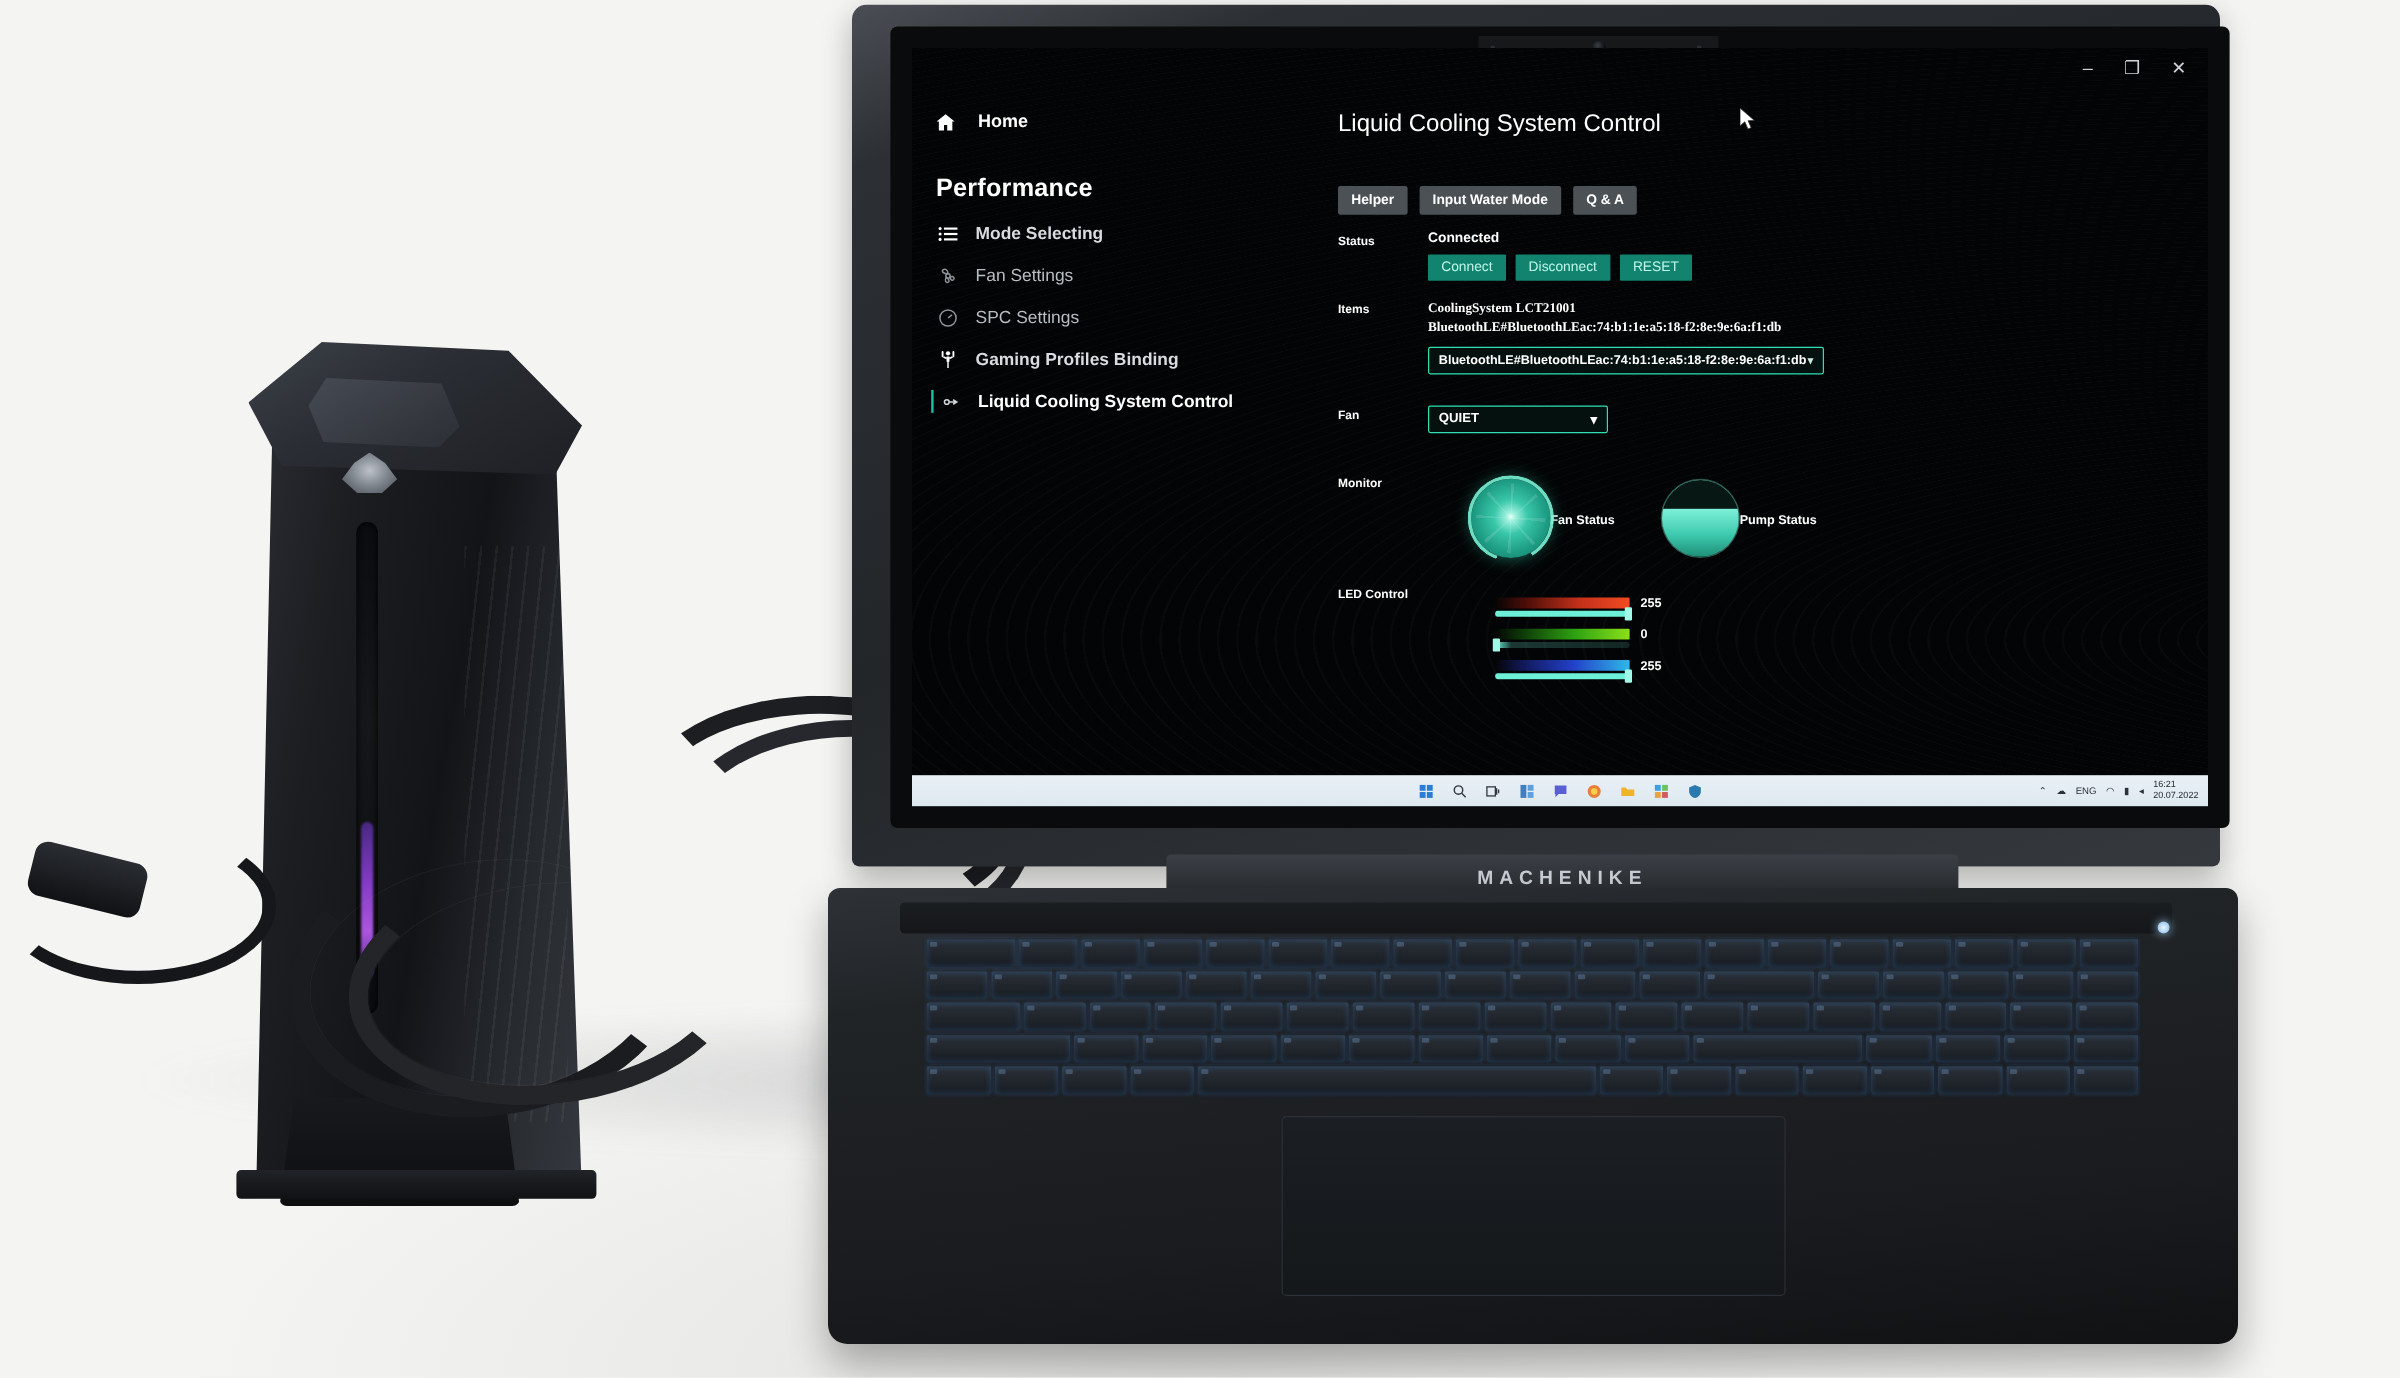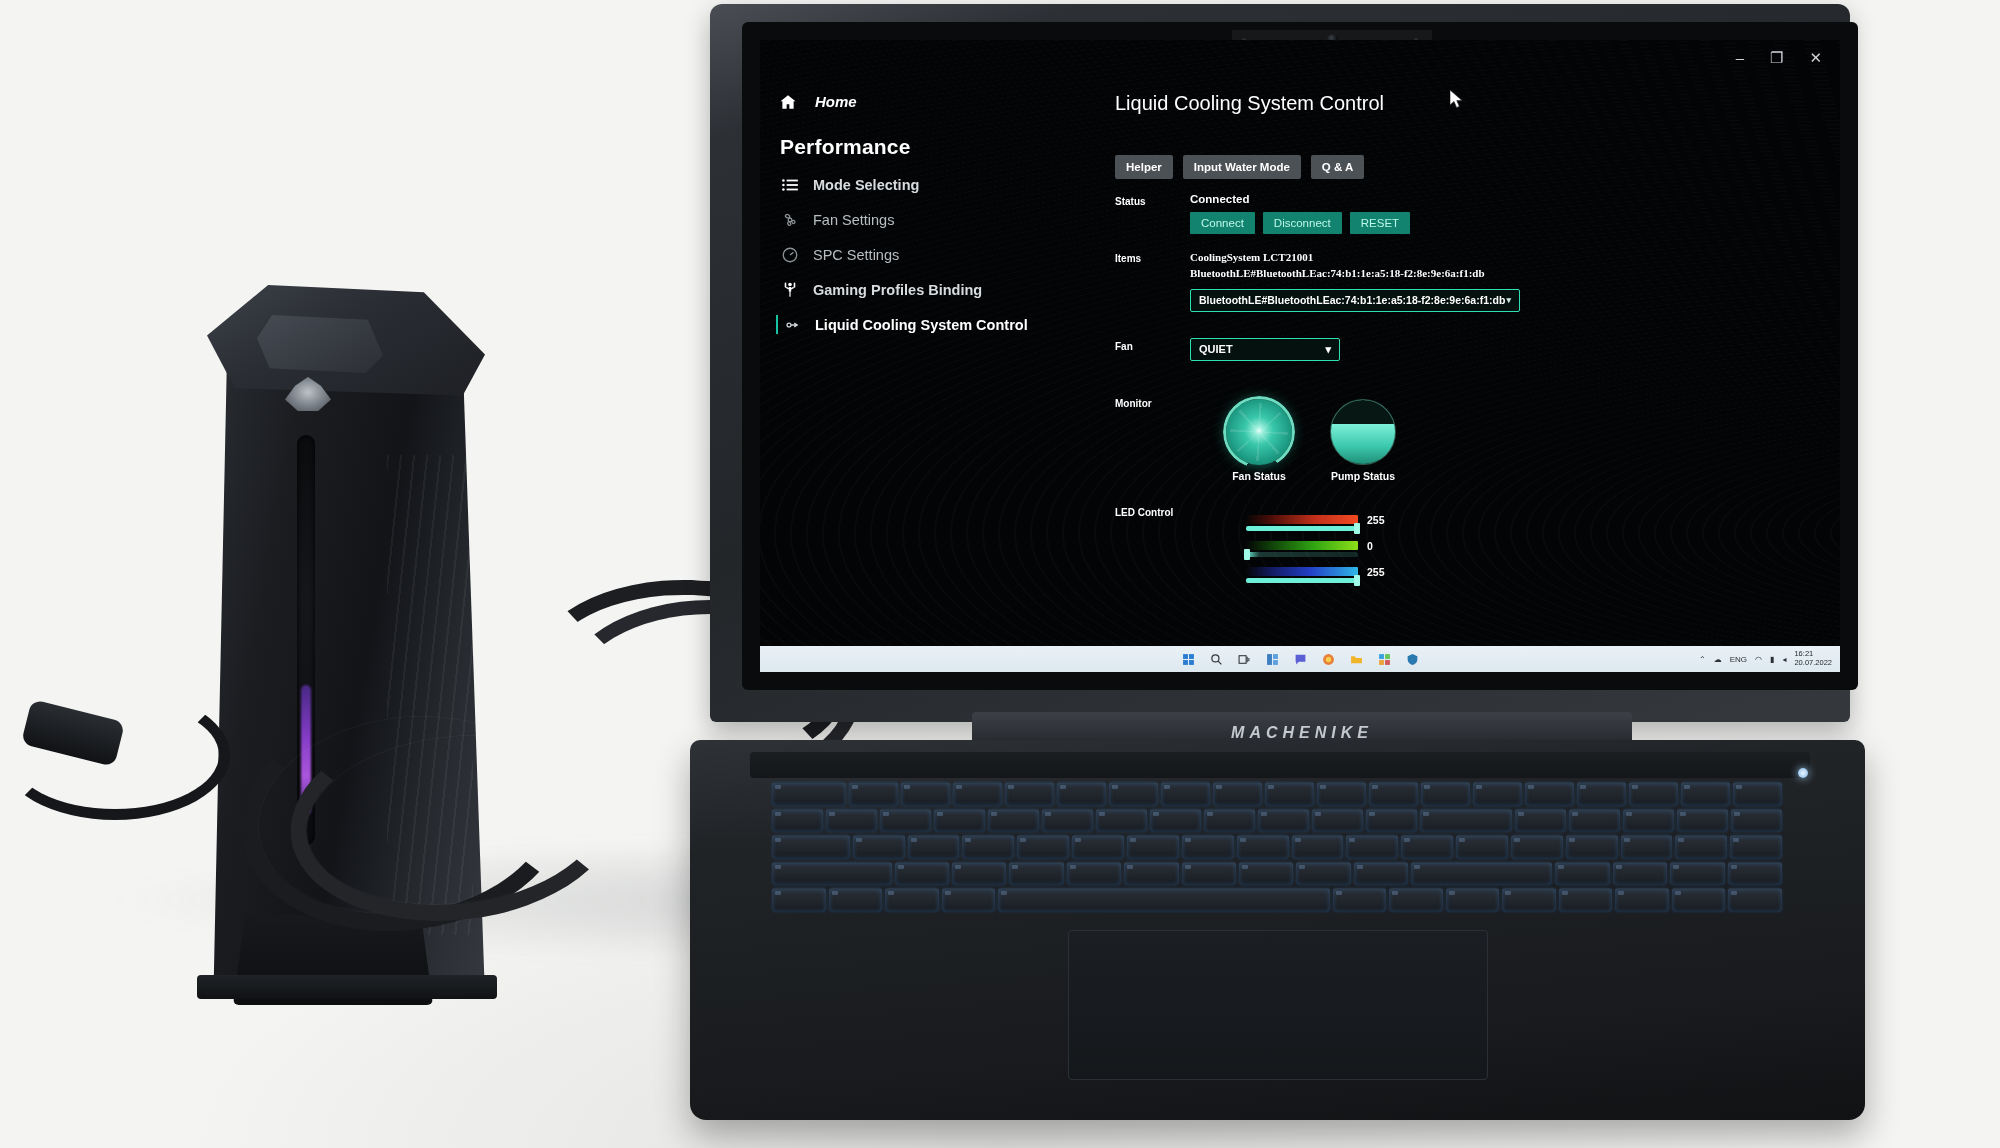--- a/index.html
+++ b/index.html
@@ -146,21 +146,21 @@
   
   .wincontrols { position:absolute; right:18px; top:10px; display:flex; gap:26px; color:#cfd3d7; font-size:15px; }
   .wincontrols span { cursor:default; line-height:1; }
 
   .cursor { position:absolute; left:690px; top:50px; width:0; height:0; }
   .cursor svg { display:block; }
 
   
   .app { position:absolute; inset:0; color:#fff; }
   .sidebar { position:absolute; left:18px; top:52px; width:300px; }
-  .nav-home { display:flex; align-items:center; gap:18px; margin-bottom:24px;font-style:italic; }
+  .nav-home { display:flex; align-items:center; gap:18px; margin-bottom:34px; }
   .nav-home .lbl { font-size:15px; font-weight:bold; color:#fff; }
   .perf-title { font-size:21px; font-weight:bold; color:#fff; margin:0 0 16px 2px; letter-spacing:.2px; }
   .nav-item { display:flex; align-items:center; gap:14px; margin-bottom:16px; padding-left:2px; }
   .nav-item .lbl { font-size:14.5px; color:#d8dcdf; font-weight:bold; }
   .nav-item.dim .lbl { color:#b9bec2; font-weight:normal; }
   .nav-item.active .lbl { color:#fff; font-weight:bold; }
   .nav-item.active { border-left:2px solid #18c3a2; margin-left:-2px; padding-left:4px; }
   .ico { width:19px; height:19px; display:inline-flex; align-items:center; justify-content:center; color:#cfd4d8; flex:0 0 19px;}
   .ico.dimi { color:#8d9397; }
 
@@ -194,21 +194,21 @@
   }
   .select .chev { color:#cfe9e2; font-size:9px; }
 
   .fan-select {
     width:150px; height:23px; background:#05110e; border:1.5px solid #2fe0b5; border-radius:2px;
     display:flex; align-items:center; padding:0 8px; justify-content:space-between;
     font-size:11px; font-weight:bold; color:#fff;
   }
 
   .monitor-area { display:flex; gap:38px; padding-left:36px; margin-top:4px; }
-  .gauge-wrap { display:flex; flex-direction:column; align-items:center;justify-content:flex-end; }
+  .gauge-wrap { display:flex; flex-direction:row; align-items:center;justify-content:flex-end; }
   .gauge { width:66px; height:66px; border-radius:50%; position:relative; }
   .gauge-fan {
     background:
       radial-gradient(circle at 50% 48%, #eafff8 0%, #9df0dd 8%, #39c7aa 30%, #1e9d85 62%, #10705e 100%);
     box-shadow: 0 0 14px rgba(45,220,185,.5);
   }
   .gauge-fan .blades {
     position:absolute; inset:4px; border-radius:50%;
     background: repeating-conic-gradient(from 0deg, rgba(255,255,255,.12) 0deg 6deg, rgba(0,0,0,0) 6deg 45deg);
   }
@@ -248,21 +248,21 @@
   .tb-icon { width:15px; height:15px; display:inline-flex; align-items:center; justify-content:center; }
   .tray { position:absolute; right:8px; top:0; height:26px; display:flex; align-items:center; gap:8px;
           font-size:8px; color:#2b3136; }
   .clock { text-align:left; line-height:1.15; font-size:7.5px; color:#242a2e; }
 
   
   .hinge-bar {
     position:absolute; left:282px; top:712px; width:660px; height:42px;
     background: linear-gradient(#3c4046, #23262a);
     border-radius:4px;
-    display:flex; align-items:center; justify-content:center;font-style:italic;
+    display:flex; align-items:center; justify-content:center;
   }
   .brand { color:#c9ced4; font-size:16px; letter-spacing:5px; font-weight:bold; }
   .base {
     position:absolute; left:0px; top:740px; width:1175px; height:380px;
     background: linear-gradient(175deg,#2e3237 0%, #212427 22%, #191b1e 70%, #101214 100%);
     border-radius: 10px 10px 16px 16px;
     box-shadow: 0 16px 34px rgba(0,0,0,.3);
   }
   .base-top-strip {
     position:absolute; left:60px; top:752px; width:1060px; height:26px;

